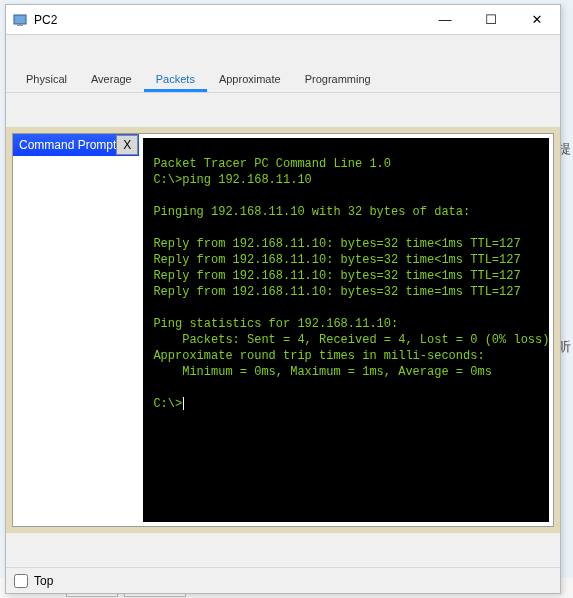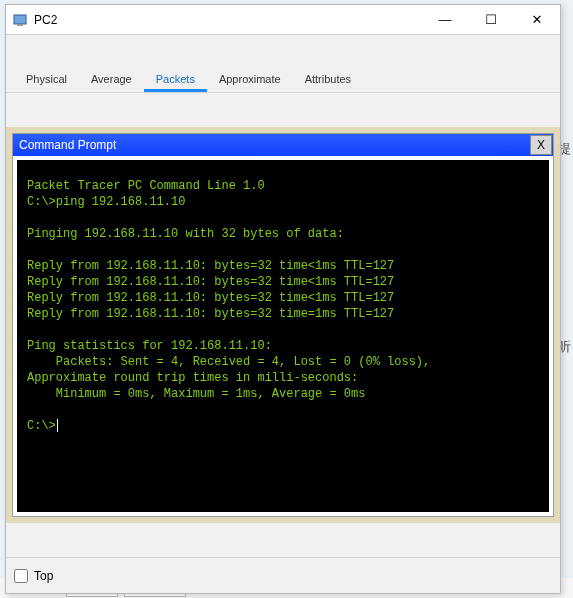--- a/index.html
+++ b/index.html
@@ -59,21 +59,21 @@
   .desktop-area {
     flex: 1;
     background: #e2d9b8;
     padding: 6px;
     display: flex; flex-direction: column;
   }
   .inner-window {
     flex: 1;
     background: #fff;
     border: 1px solid #9c9c9c;
-    display: flex; flex-direction: column; justify-content: center;
+    display: flex; flex-direction: row; justify-content: center;
   }
   .cmd-titlebar {
     height: 22px;
     background: linear-gradient(#2a5fff, #1040ff);
     display: flex; align-items: center;
     padding-left: 6px;
     color: #fff; font-size: 12px;
   }
   .cmd-titlebar .cmd-title { flex: 1; }
   .cmd-close {
@@ -91,21 +91,21 @@
     padding: 18px 8px 8px 10px;
     white-space: pre; overflow: hidden;
     border: 2px solid #fff; margin: 2px;
   }
   .cursor {
     display: inline-block; width: 1px; height: 13px;
     background: #fff; vertical-align: middle;
     margin-left: 1px;
   }
   .footer {
-    height: 36px; background: #f0f0f0;
+    height: 26px; background: #f0f0f0;
     border-top: 1px solid #d6d6d6;
     display: flex; align-items: center;
     padding-left: 8px;
   }
   .footer input[type=checkbox]{
     width: 14px; height: 14px; margin-right: 6px;
   }
   .footer label { font-size: 12px; }
   .bottom-strip {
     position: absolute; left: 0; bottom: 0;
@@ -148,21 +148,21 @@
       <div class="win-btn">☐</div>
       <div class="win-btn">✕</div>
     </div>
   </div>
 
   <div class="tabbar">
     <div class="tab">Physical</div>
     <div class="tab">Average</div>
     <div class="tab active">Packets</div>
     <div class="tab">Approximate</div>
-    <div class="tab">Attributes</div>
+    <div class="tab">Programming</div>
   </div>
 
   <div class="desktop-area">
     <div class="inner-window">
       <div class="cmd-titlebar">
         <span class="cmd-title">Command Prompt</span>
         <div class="cmd-close">X</div>
       </div>
       <div class="terminal" id="terminal">Packet Tracer PC Command Line 1.0
 C:\&gt;ping 192.168.11.10

